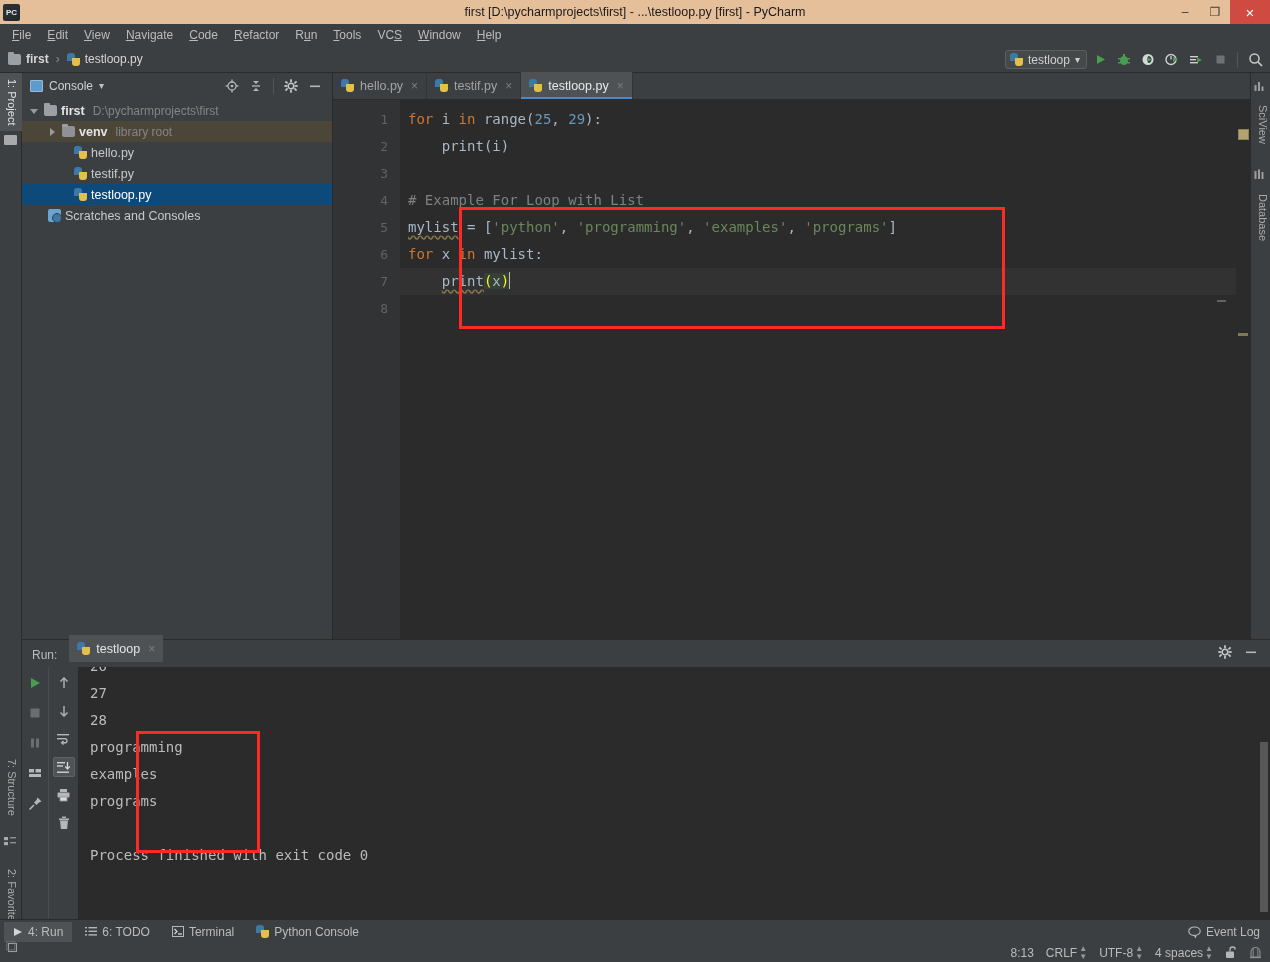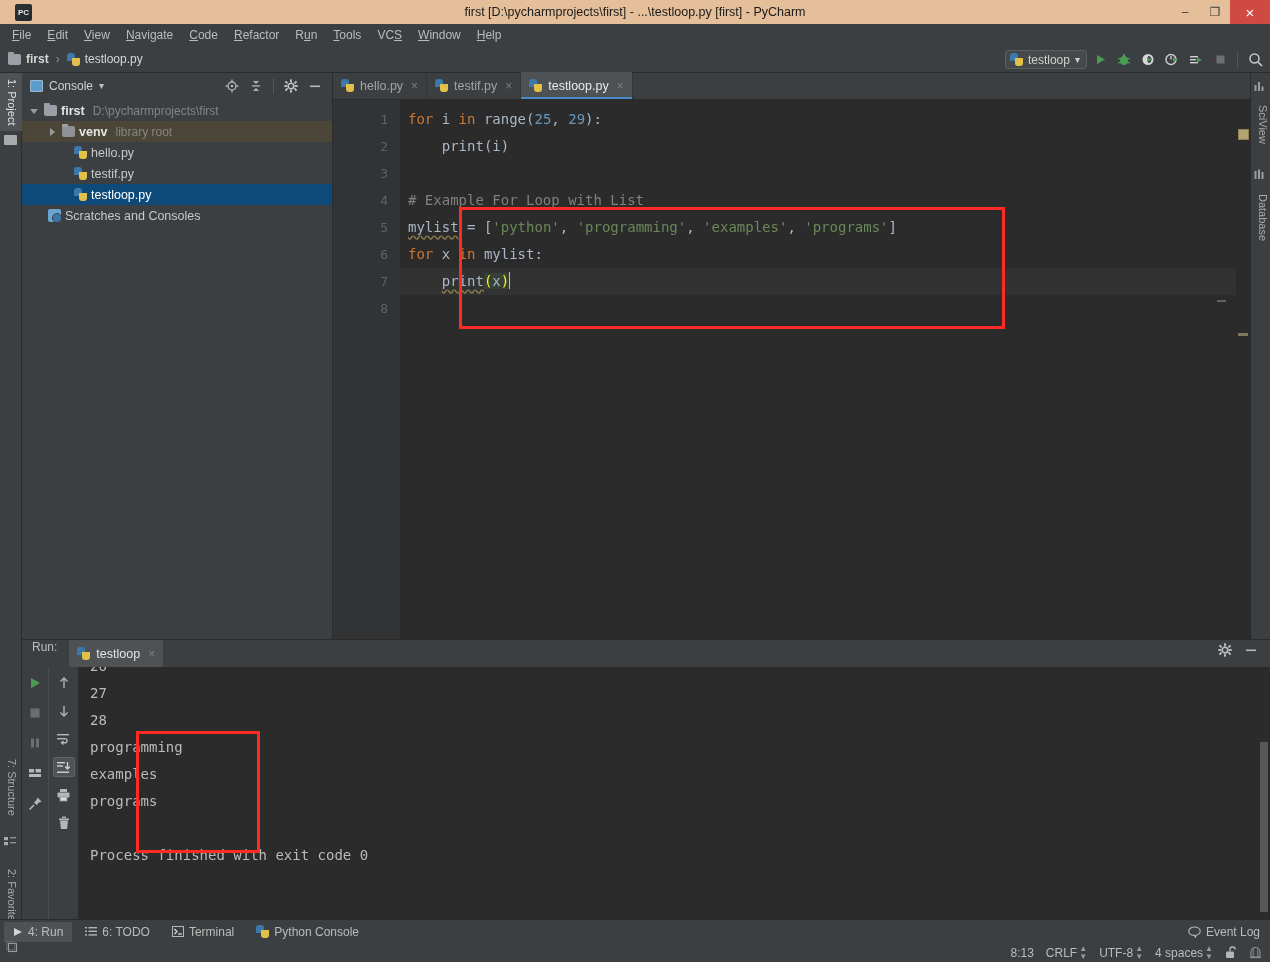--- a/index.html
+++ b/index.html
@@ -13,21 +13,21 @@
   }
   #app { position: relative; width: 1270px; height: 962px; }
 
   
   .titlebar {
     position: absolute; left: 0; top: 0; width: 1270px; height: 24px;
     background: #e5bf9a;
     display: flex; align-items: center;
   }
   .pc-logo {
-    width: 17px; height: 17px; margin-left: 15px; margin-top: 1px;
+    width: 17px; height: 17px; margin-left: 3px; margin-top: 1px;
     background: linear-gradient(135deg,#2e3436 0%,#21262a 100%);
     border-radius: 2px; position: relative;
     display:flex; align-items:center; justify-content:center;
     color:#e8e8e8; font-size:8px; font-weight:bold; line-height:1;text-align:right;
   }
   .title-text {
     position:absolute; left:0; right:0; text-align:center;
     color:#1a1a1a; font-size:12.5px; line-height:24px;
   }
   .win-controls { position:absolute; right:0; top:0; height:24px; display:flex; }
@@ -214,21 +214,21 @@
   }
   .editor-fold {
     position:absolute; right:18px; top:200px; width:9px; height:2px; background:#606366;
   }
 
   
   .runpanel {
     position:absolute; left:22px; top:639px; width:1248px; height:280px; background:#3c3f41;
     border-top:1px solid #2b2b2b;
   }
-  .run-header { height:22px; display:flex; align-items:flex-start; background:#3c3f41; }
+  .run-header { height:22px; display:flex; align-items:flex-end; background:#3c3f41; }
   .run-label { padding-left:10px; color:#bbbbbb; font-size:12px; }
   .run-tab {
     margin-left:12px; height:27px; display:flex; align-items:center; gap:6px;
     padding:0 8px; background:#4e5254; color:#e4e4e4; font-size:12.5px;
   }
   .run-actions { margin-left:auto; display:flex; align-items:center; gap:4px; padding-right:8px; }
   .run-body { position:absolute; left:0; top:27px; right:0; bottom:0; display:flex; }
   .run-toolbar-left {
     width:26px; background:#3c3f41; padding-top:6px;
     display:flex; flex-direction:column; align-items:center; gap:10px; flex:none;

